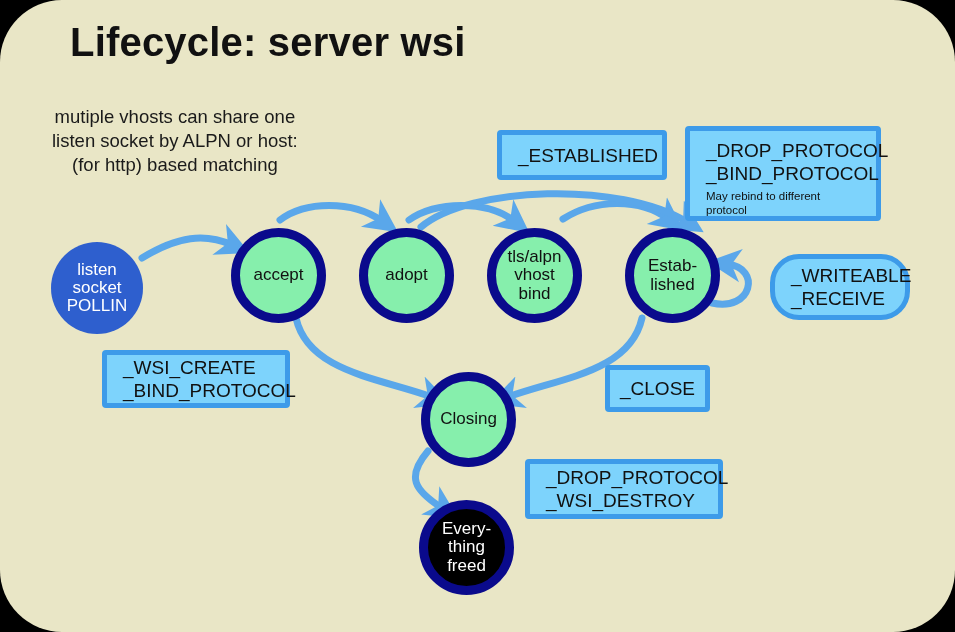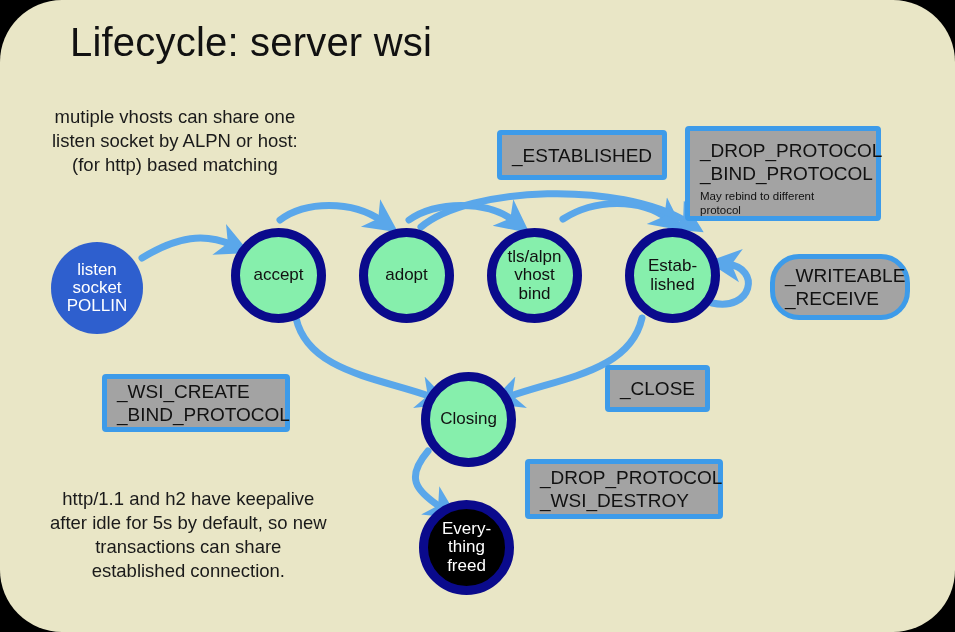--- a/index.html
+++ b/index.html
@@ -29,20 +29,21 @@
     pointer-events: none;
   }
   .ttl {
     position: absolute;
     left: 70px;
     top: 20px;
     font-size: 40px;
     color: #111111;
     letter-spacing: 0.2px;
     white-space: pre;
+    font-weight: bold;
   }
   .note {
     position: absolute;
     font-size: 18.5px;
     line-height: 24px;
     color: #1a1a1a;
     white-space: pre-line;
     text-align: center;
   }
   #note-top { left: 52px; top: 105px; }
@@ -77,28 +78,28 @@
   .node-dead {
     background: #000000;
     border: 9px solid #0a0a8c;
     color: #ffffff;
     font-size: 17px;
   }
 
   
   .box {
     position: absolute;
-    background: #a3a3a3;
+    background: #7dd3fc;
     border: 5px solid #3d9be9;
     border-radius: 4px;
     box-sizing: border-box;
     display: flex;
     flex-direction: column;
     justify-content: center;
-    padding: 4px 10px;
+    padding: 4px 16px;
     z-index: 4;
   }
   .box .main {
     font-size: 19px;
     line-height: 23px;
     color: #111111;
     white-space: pre-line;
   }
   .box .sub {
     font-size: 11.5px;
@@ -140,24 +141,20 @@
 
       <path d="M428,451 C406,477 414,490 442,508"></path>
     </g>
   </svg>
 
   <div class="ttl">Lifecycle: server wsi</div>
 
   <div class="note" id="note-top">mutiple vhosts can share one
 listen socket by ALPN or host:
 (for http) based matching</div>
-  <div class="note" id="note-bottom">http/1.1 and h2 have keepalive
-after idle for 5s by default, so new
-transactions can share
-established connection.</div>
 
   <div class="node node-plain" style="left:51px; top:242px; width:92px; height:92px;">
     <span class="lbl">listen
 socket
 POLLIN</span>
   </div>
 
   <div class="node node-ring" style="left:231px; top:228px; width:95px; height:95px;">
     <span class="lbl">accept</span>
   </div>
@@ -196,21 +193,21 @@
 _BIND_PROTOCOL</div>
     <div class="sub">May rebind to different
 protocol</div>
   </div>
 
   <div class="box" style="left:770px; top:254px; width:140px; height:66px;border-radius:29px;">
     <div class="main">_WRITEABLE
 _RECEIVE</div>
   </div>
 
-  <div class="box" style="left:102px; top:350px; width:188px; height:58px;margin-top:24px;">
+  <div class="box" style="left:102px; top:350px; width:188px; height:58px;">
     <div class="main">_WSI_CREATE
 _BIND_PROTOCOL</div>
   </div>
 
   <div class="box" style="left:605px; top:365px; width:105px; height:47px;align-items:center;">
     <div class="main">_CLOSE</div>
   </div>
 
   <div class="box" style="left:525px; top:459px; width:198px; height:60px;">
     <div class="main">_DROP_PROTOCOL

